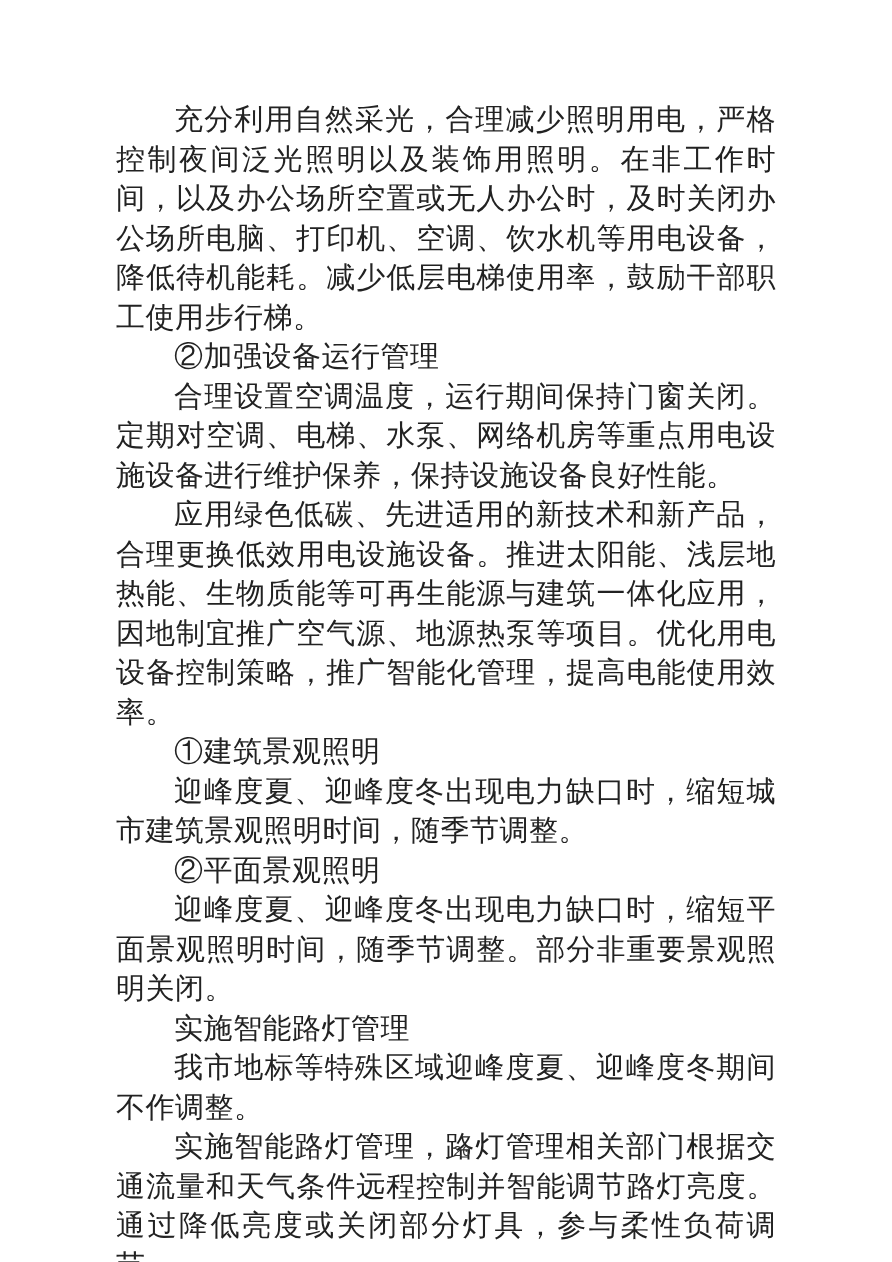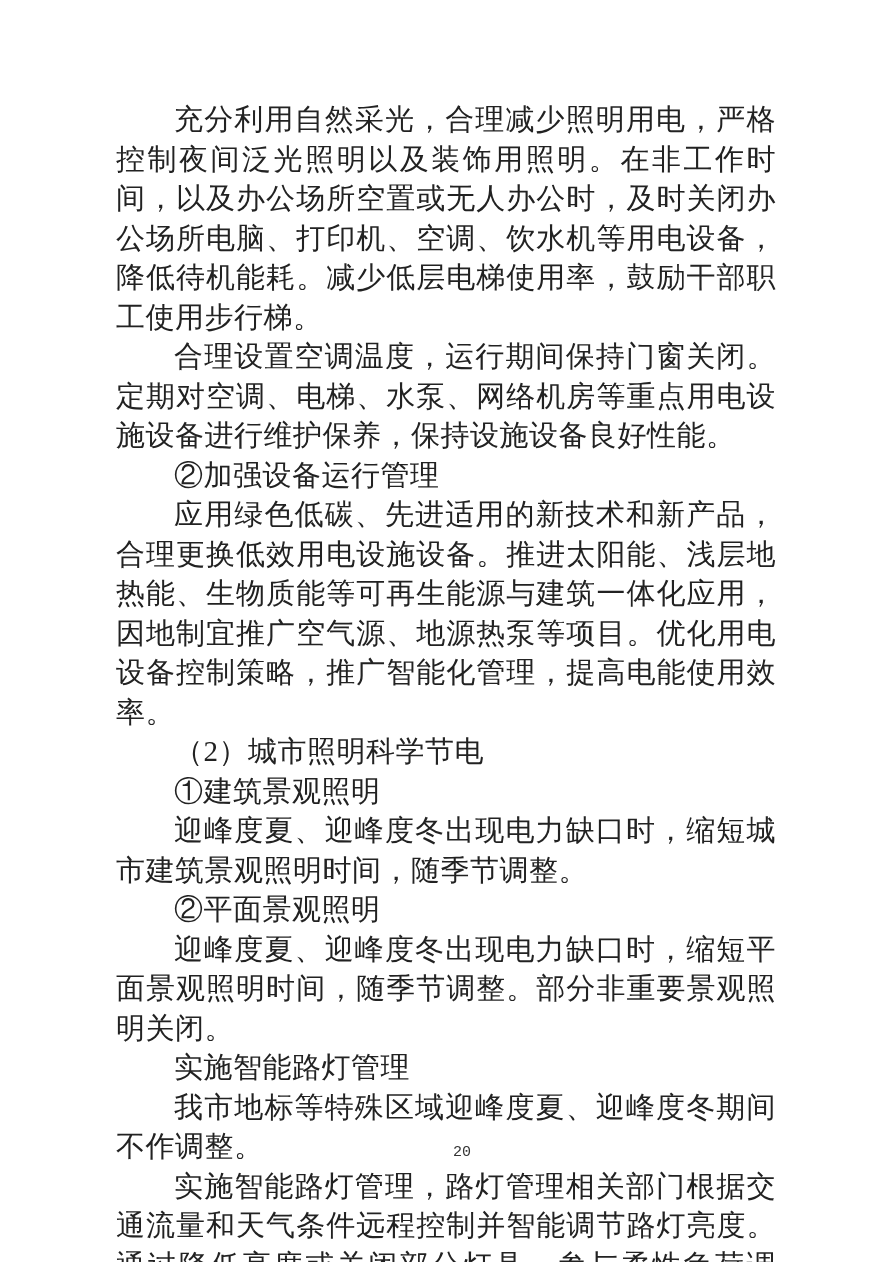--- a/index.html
+++ b/index.html
@@ -54,24 +54,23 @@
     margin-left: 32px;
   }
 </style>
 </head>
 <body>
 
 <div class="doc-page">
 
   <div class="doc-text" id="doc-text">
       <p>充分利用自然采光，合理减少照明用电，严格控制夜间泛光照明以及装饰用照明。在非工作时间，以及办公场所空置或无人办公时，及时关闭办公场所电脑、打印机、空调、饮水机等用电设备，降低待机能耗。减少低层电梯使用率，鼓励干部职工使用步行梯。</p>
+      <p>②加强设备运行管理</p>
       <p>合理设置空调温度，运行期间保持门窗关闭。定期对空调、电梯、水泵、网络机房等重点用电设施设备进行维护保养，保持设施设备良好性能。</p>
-      <p>②加强设备运行管理</p>
       <p>应用绿色低碳、先进适用的新技术和新产品，合理更换低效用电设施设备。推进太阳能、浅层地热能、生物质能等可再生能源与建筑一体化应用，因地制宜推广空气源、地源热泵等项目。优化用电设备控制策略，推广智能化管理，提高电能使用效率。</p>
-      <p>（2）城市照明科学节电</p>
       <p>①建筑景观照明</p>
       <p>迎峰度夏、迎峰度冬出现电力缺口时，缩短城市建筑景观照明时间，随季节调整。</p>
       <p>②平面景观照明</p>
       <p>迎峰度夏、迎峰度冬出现电力缺口时，缩短平面景观照明时间，随季节调整。部分非重要景观照明关闭。</p>
       <p>实施智能路灯管理</p>
       <p>我市地标等特殊区域迎峰度夏、迎峰度冬期间不作调整。</p>
       <p>实施智能路灯管理，路灯管理相关部门根据交通流量和天气条件远程控制并智能调节路灯亮度。通过降低亮度或关闭部分灯具，参与柔性负荷调节。</p>
     </div>
 
   <div class="page-footer">

